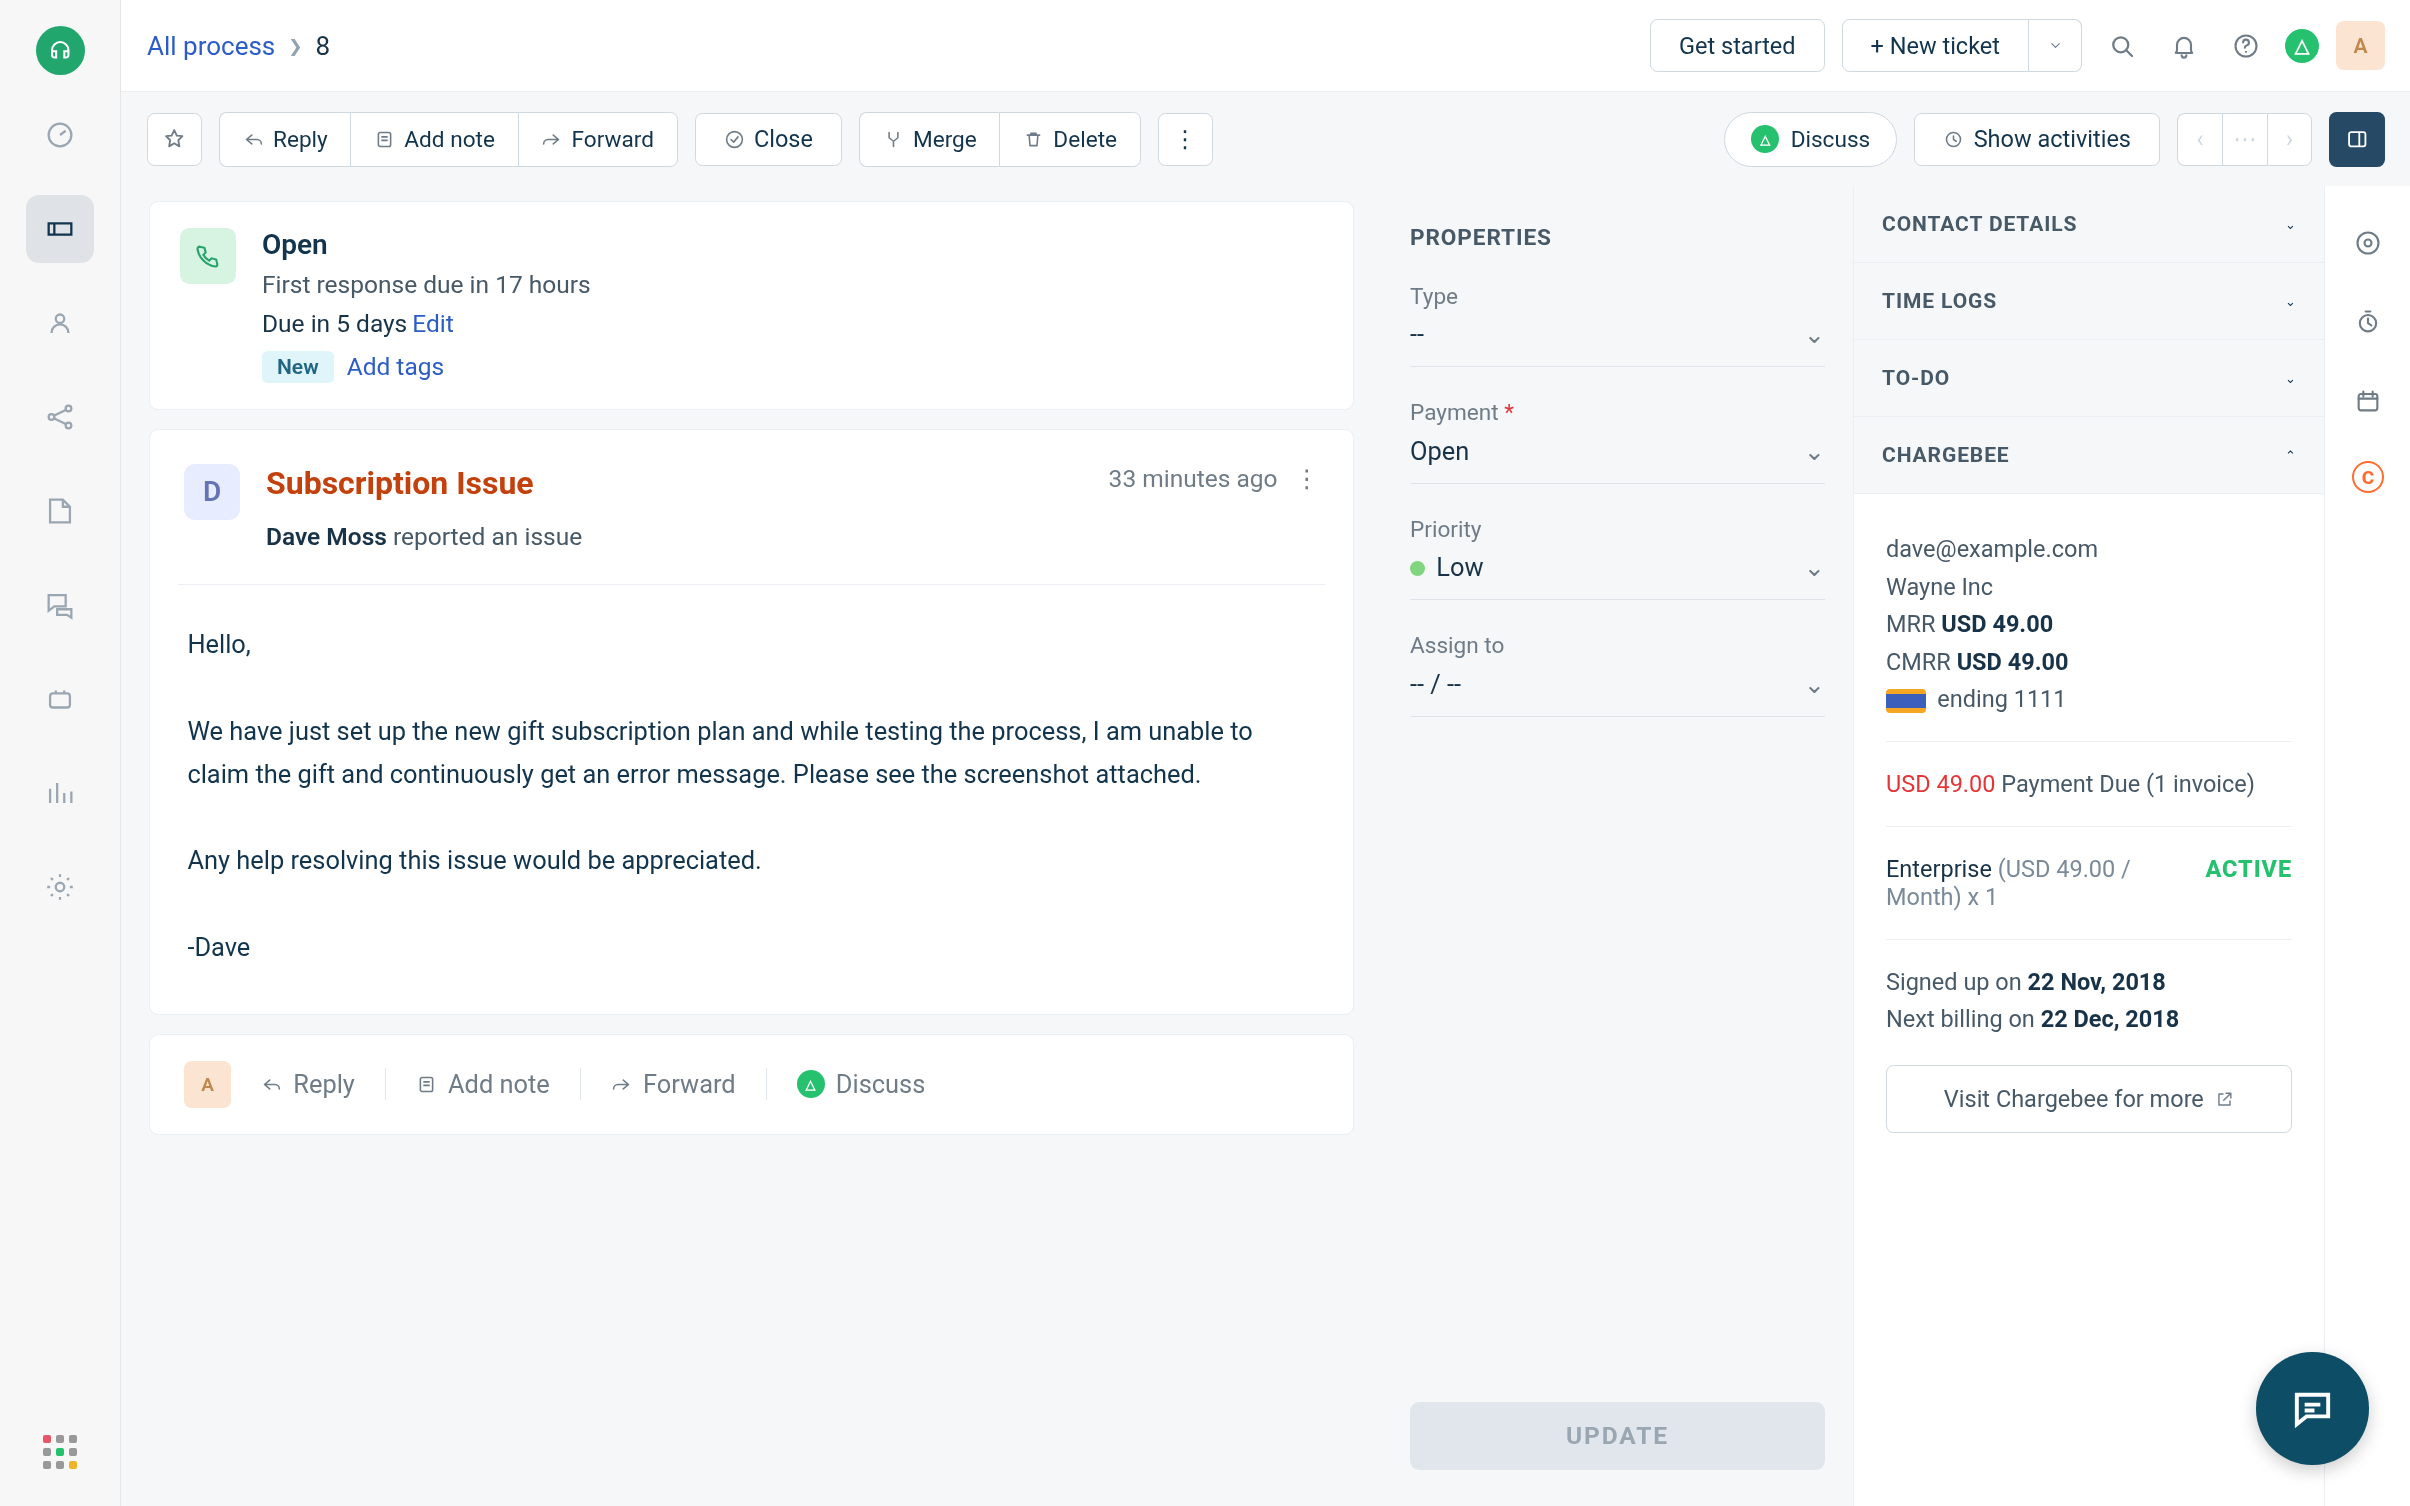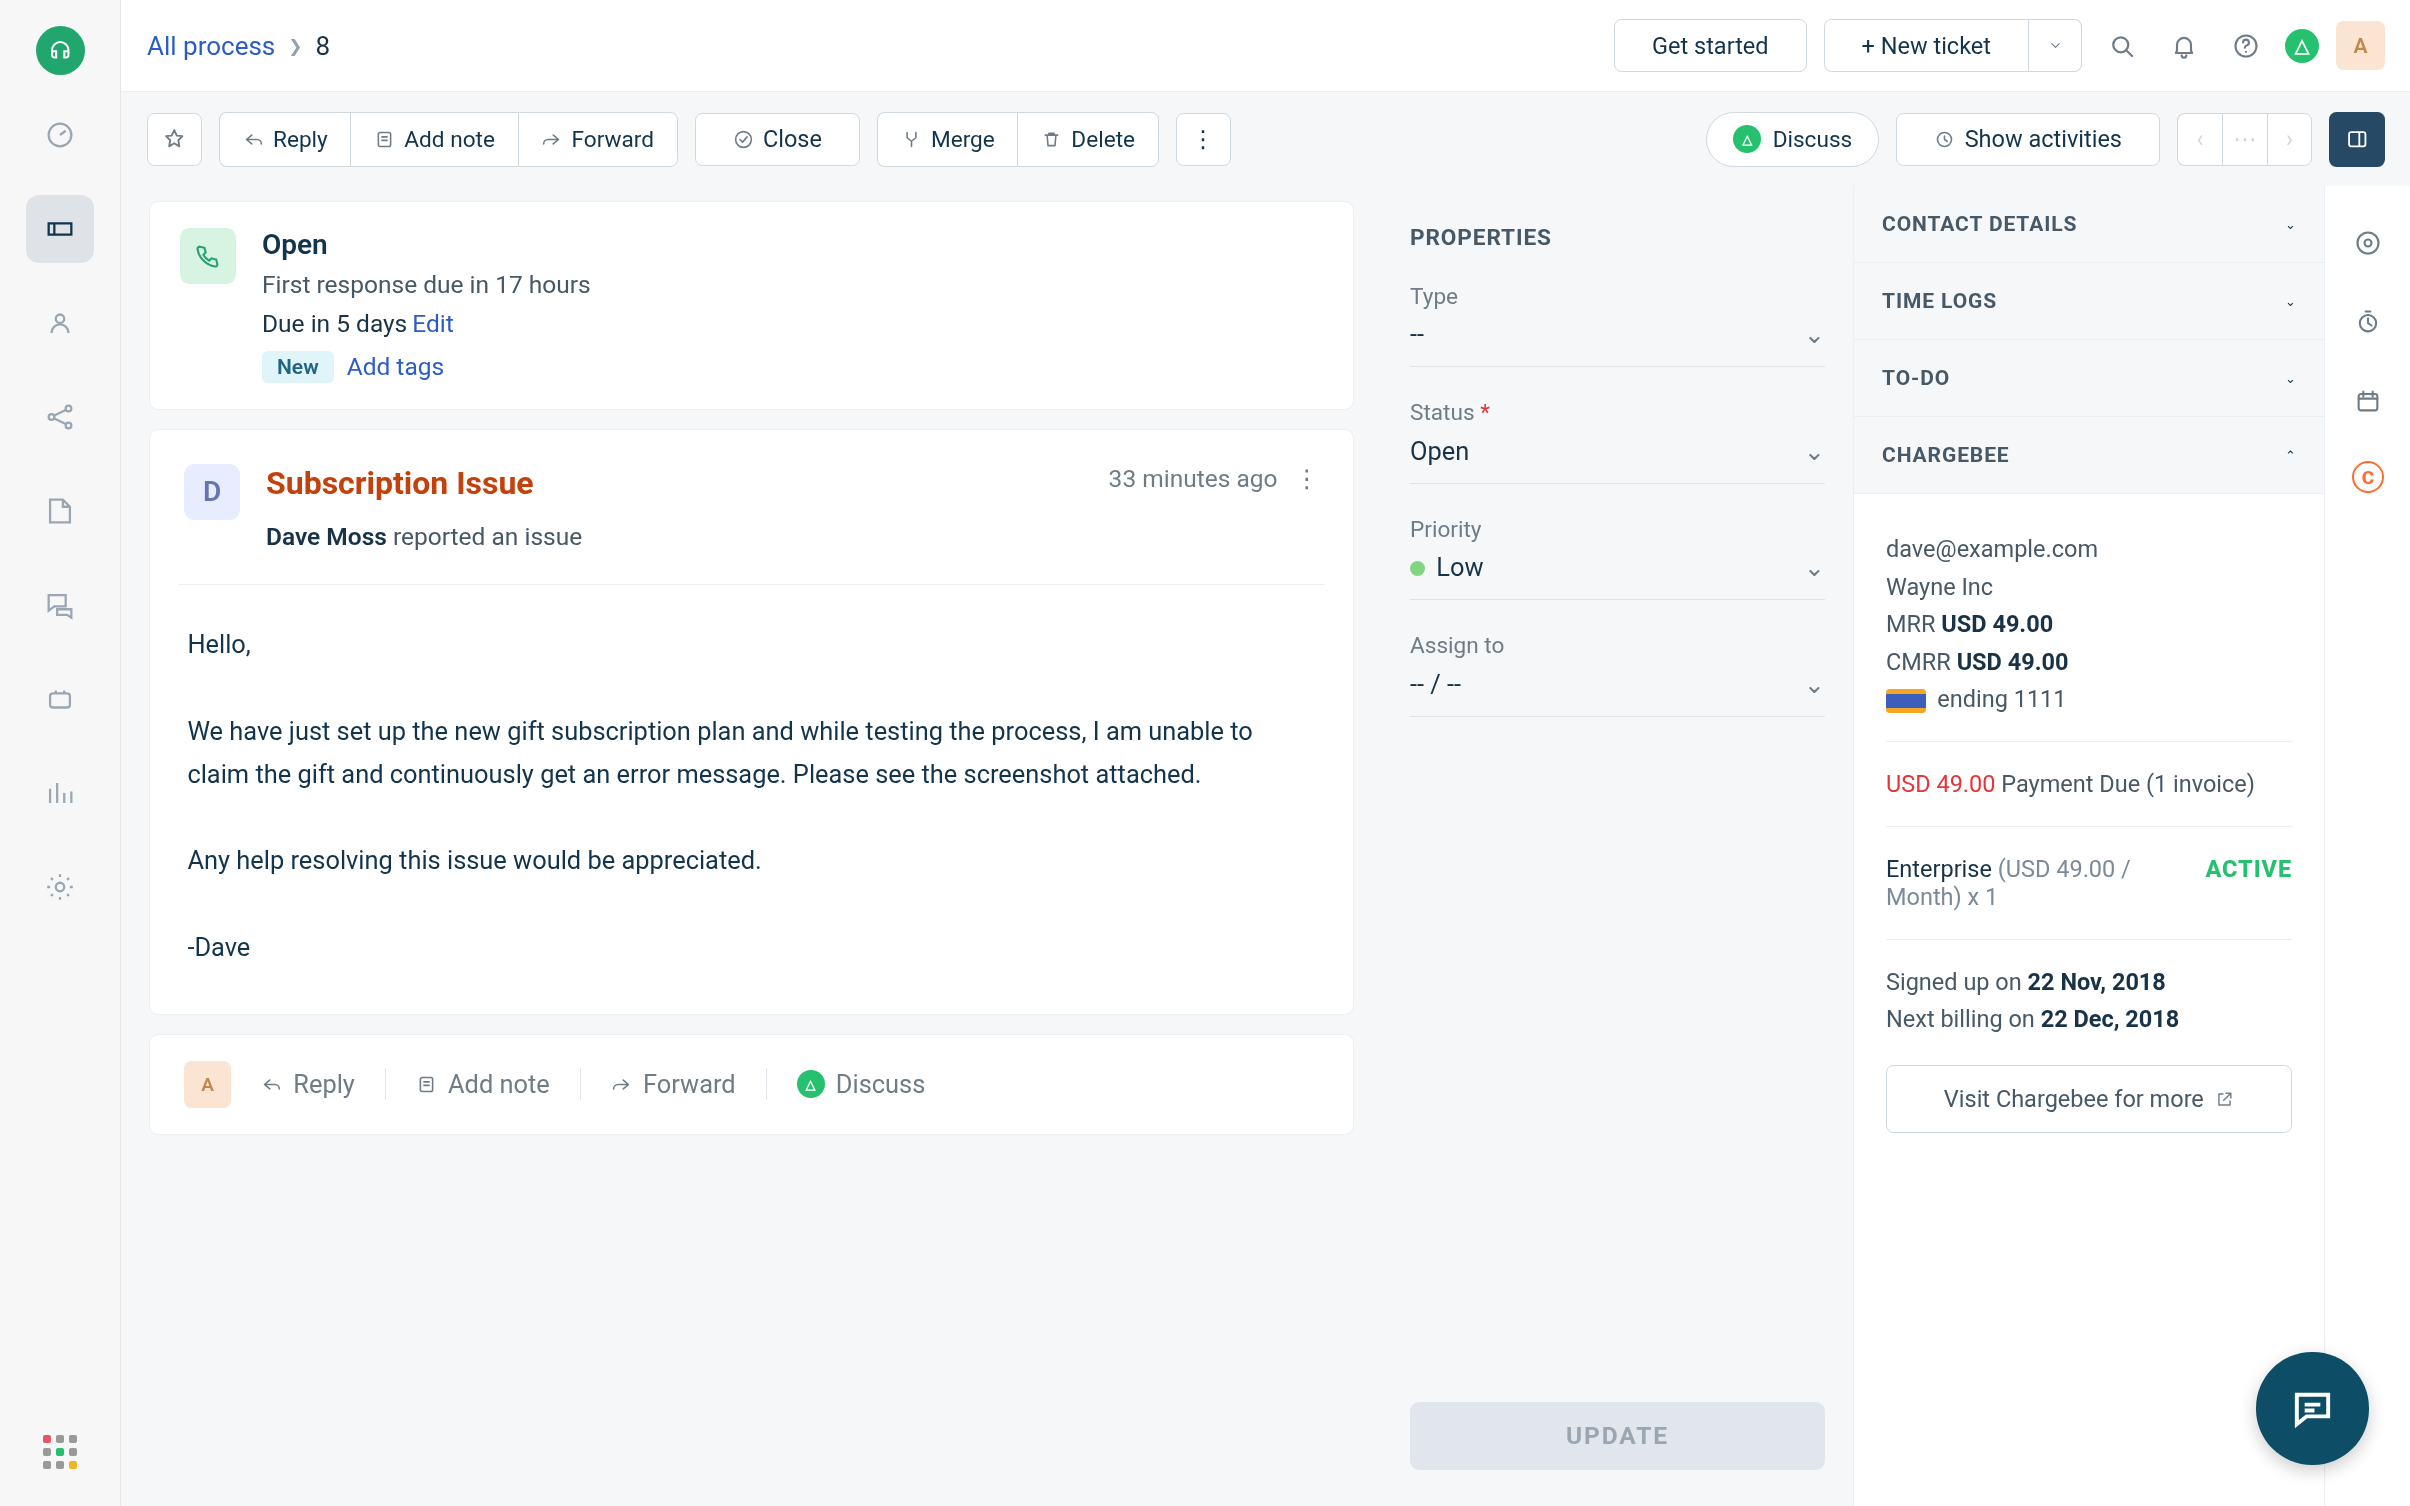--- a/index.html
+++ b/index.html
@@ -20,21 +20,21 @@
 .ap1{background:#e8546a}.ap2{background:#999}.ap3{background:#999}.ap4{background:#999}.ap5{background:#25c16f}.ap6{background:#999}.ap7{background:#999}.ap8{background:#999}.ap9{background:#f0b429}
 
 
 .main{flex:1;display:flex;flex-direction:column;min-width:0}
 .topbar{height:92px;background:#fff;border-bottom:0.9px solid #ebeff3;display:flex;align-items:center;padding:0 26px;gap:17px}
 .crumbs{display:flex;align-items:center;gap:13px;font-size:26px}
 .crumbs a{color:#2c5cc5;text-decoration:none;font-weight:400}
 .crumbs .chev{color:#92a2b1;font-size:17px}
 .crumbs .tid{color:#183247;font-weight:400}
 .top-spacer{flex:1}
-.btn{height:53px;padding:0 37px;border:0.9px solid #cfd7df;border-radius:7.5px;background:#fff;color:#12344d;font-size:23.5px;display:flex;align-items:center;gap:9.4px;cursor:pointer}
+.btn{height:53px;padding:0 28px;border:0.9px solid #cfd7df;border-radius:7.5px;background:#fff;color:#12344d;font-size:23.5px;display:flex;align-items:center;gap:9.4px;cursor:pointer}
 .btn-split{display:flex}
 .btn-split .btn{border-radius:7.5px 0 0 7.5px}
 .btn-split .caret{width:53px;border-left:0;border-radius:0 7.5px 7.5px 0;justify-content:center;padding:0}
 .icon-btn{width:45px;height:45px;border-radius:50%;display:flex;align-items:center;justify-content:center;cursor:pointer}
 .avatar{width:34px;height:34px;border-radius:50%;background:#25c16f;display:flex;align-items:center;justify-content:center;color:#fff;font-weight:600;font-size:15px}
 .avatar.sq{border-radius:7.5px;background:#fbe4d1;color:#c0884a;width:49px;height:49px;font-size:21px}
 
 
 .toolbar{height:94px;display:flex;align-items:center;padding:0 26px;gap:17px;background:#f5f7f9}
 .tool-group{display:flex}
@@ -393,21 +393,21 @@
       <div class="props">
         <div class="props-title">PROPERTIES</div>
         <div class="field">
           <div class="flabel">Type</div>
           <div class="fval">
               <span>--</span>
               <span class="caret-d">⌄</span>
             </div>
         </div>
         <div class="field">
-          <div class="flabel"><span>Status</span> <span class="req">*</span></div>
+          <div class="flabel"><span>Payment</span> <span class="req">*</span></div>
           <div class="fval">
               <span>Open</span>
               <span class="caret-d">⌄</span>
             </div>
         </div>
         <div class="field">
           <div class="flabel">Priority</div>
           <div class="fval">
               <span><span class="prio-dot"></span><span>Low</span></span>
               <span class="caret-d">⌄</span>

